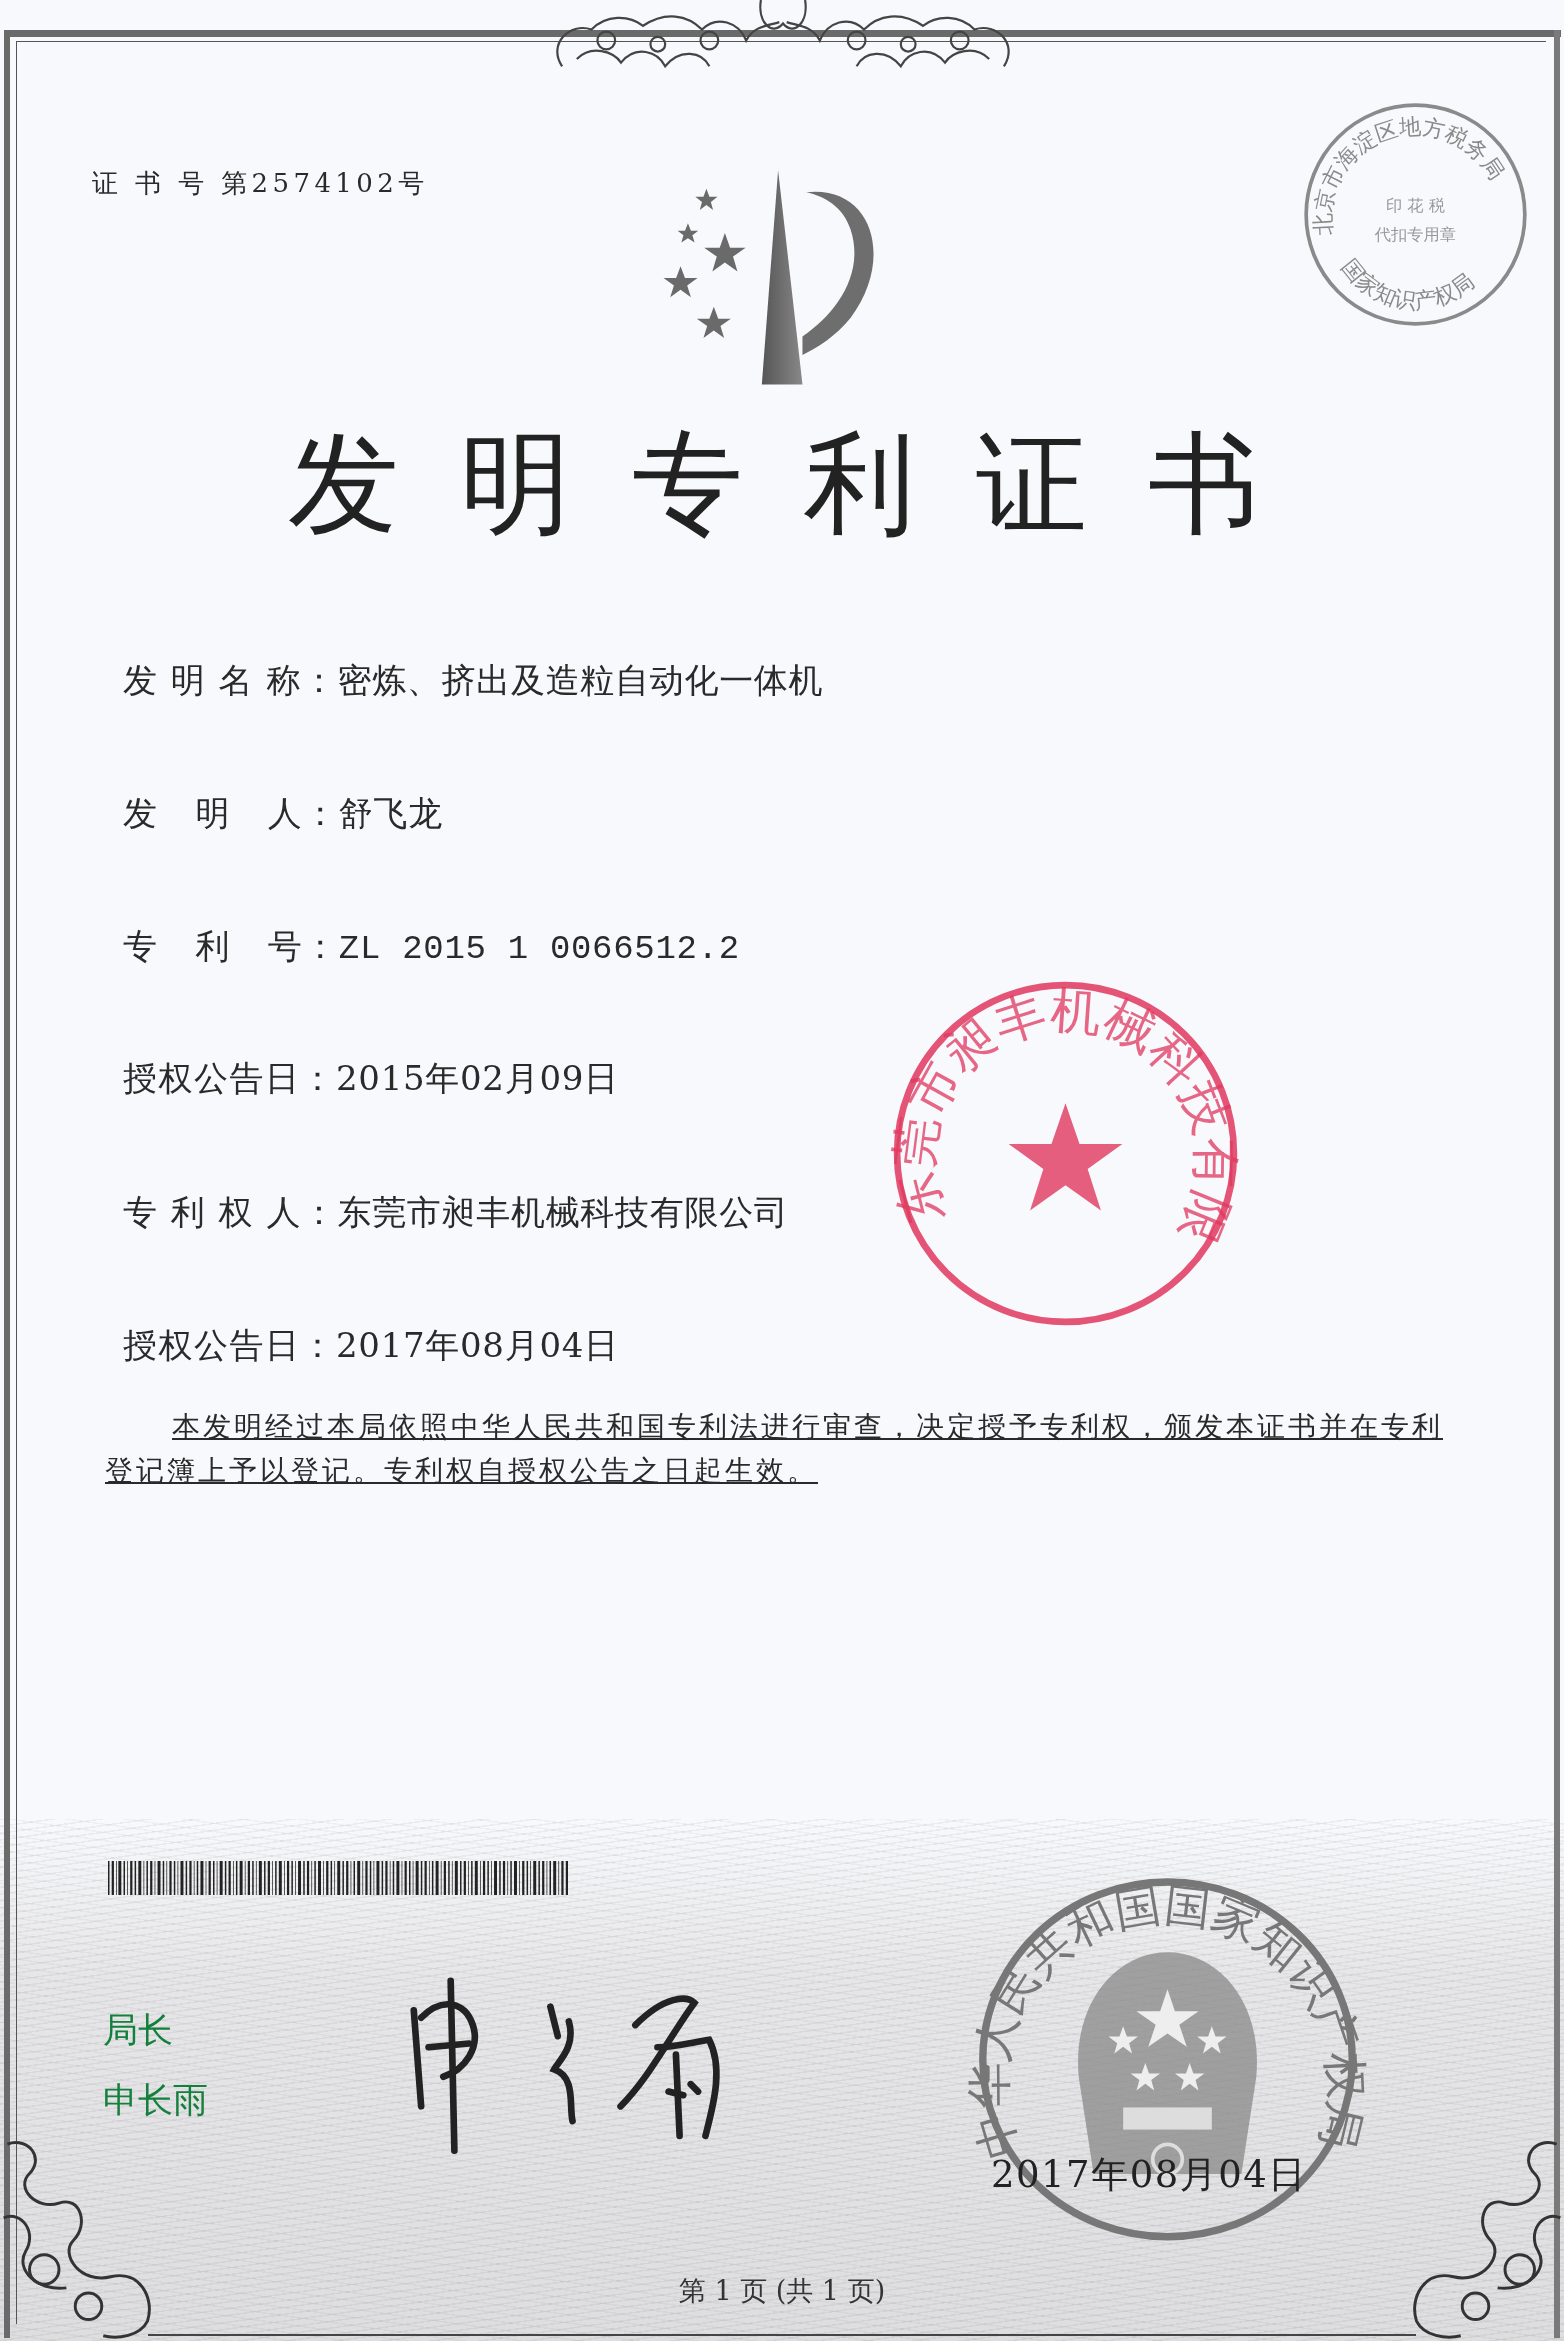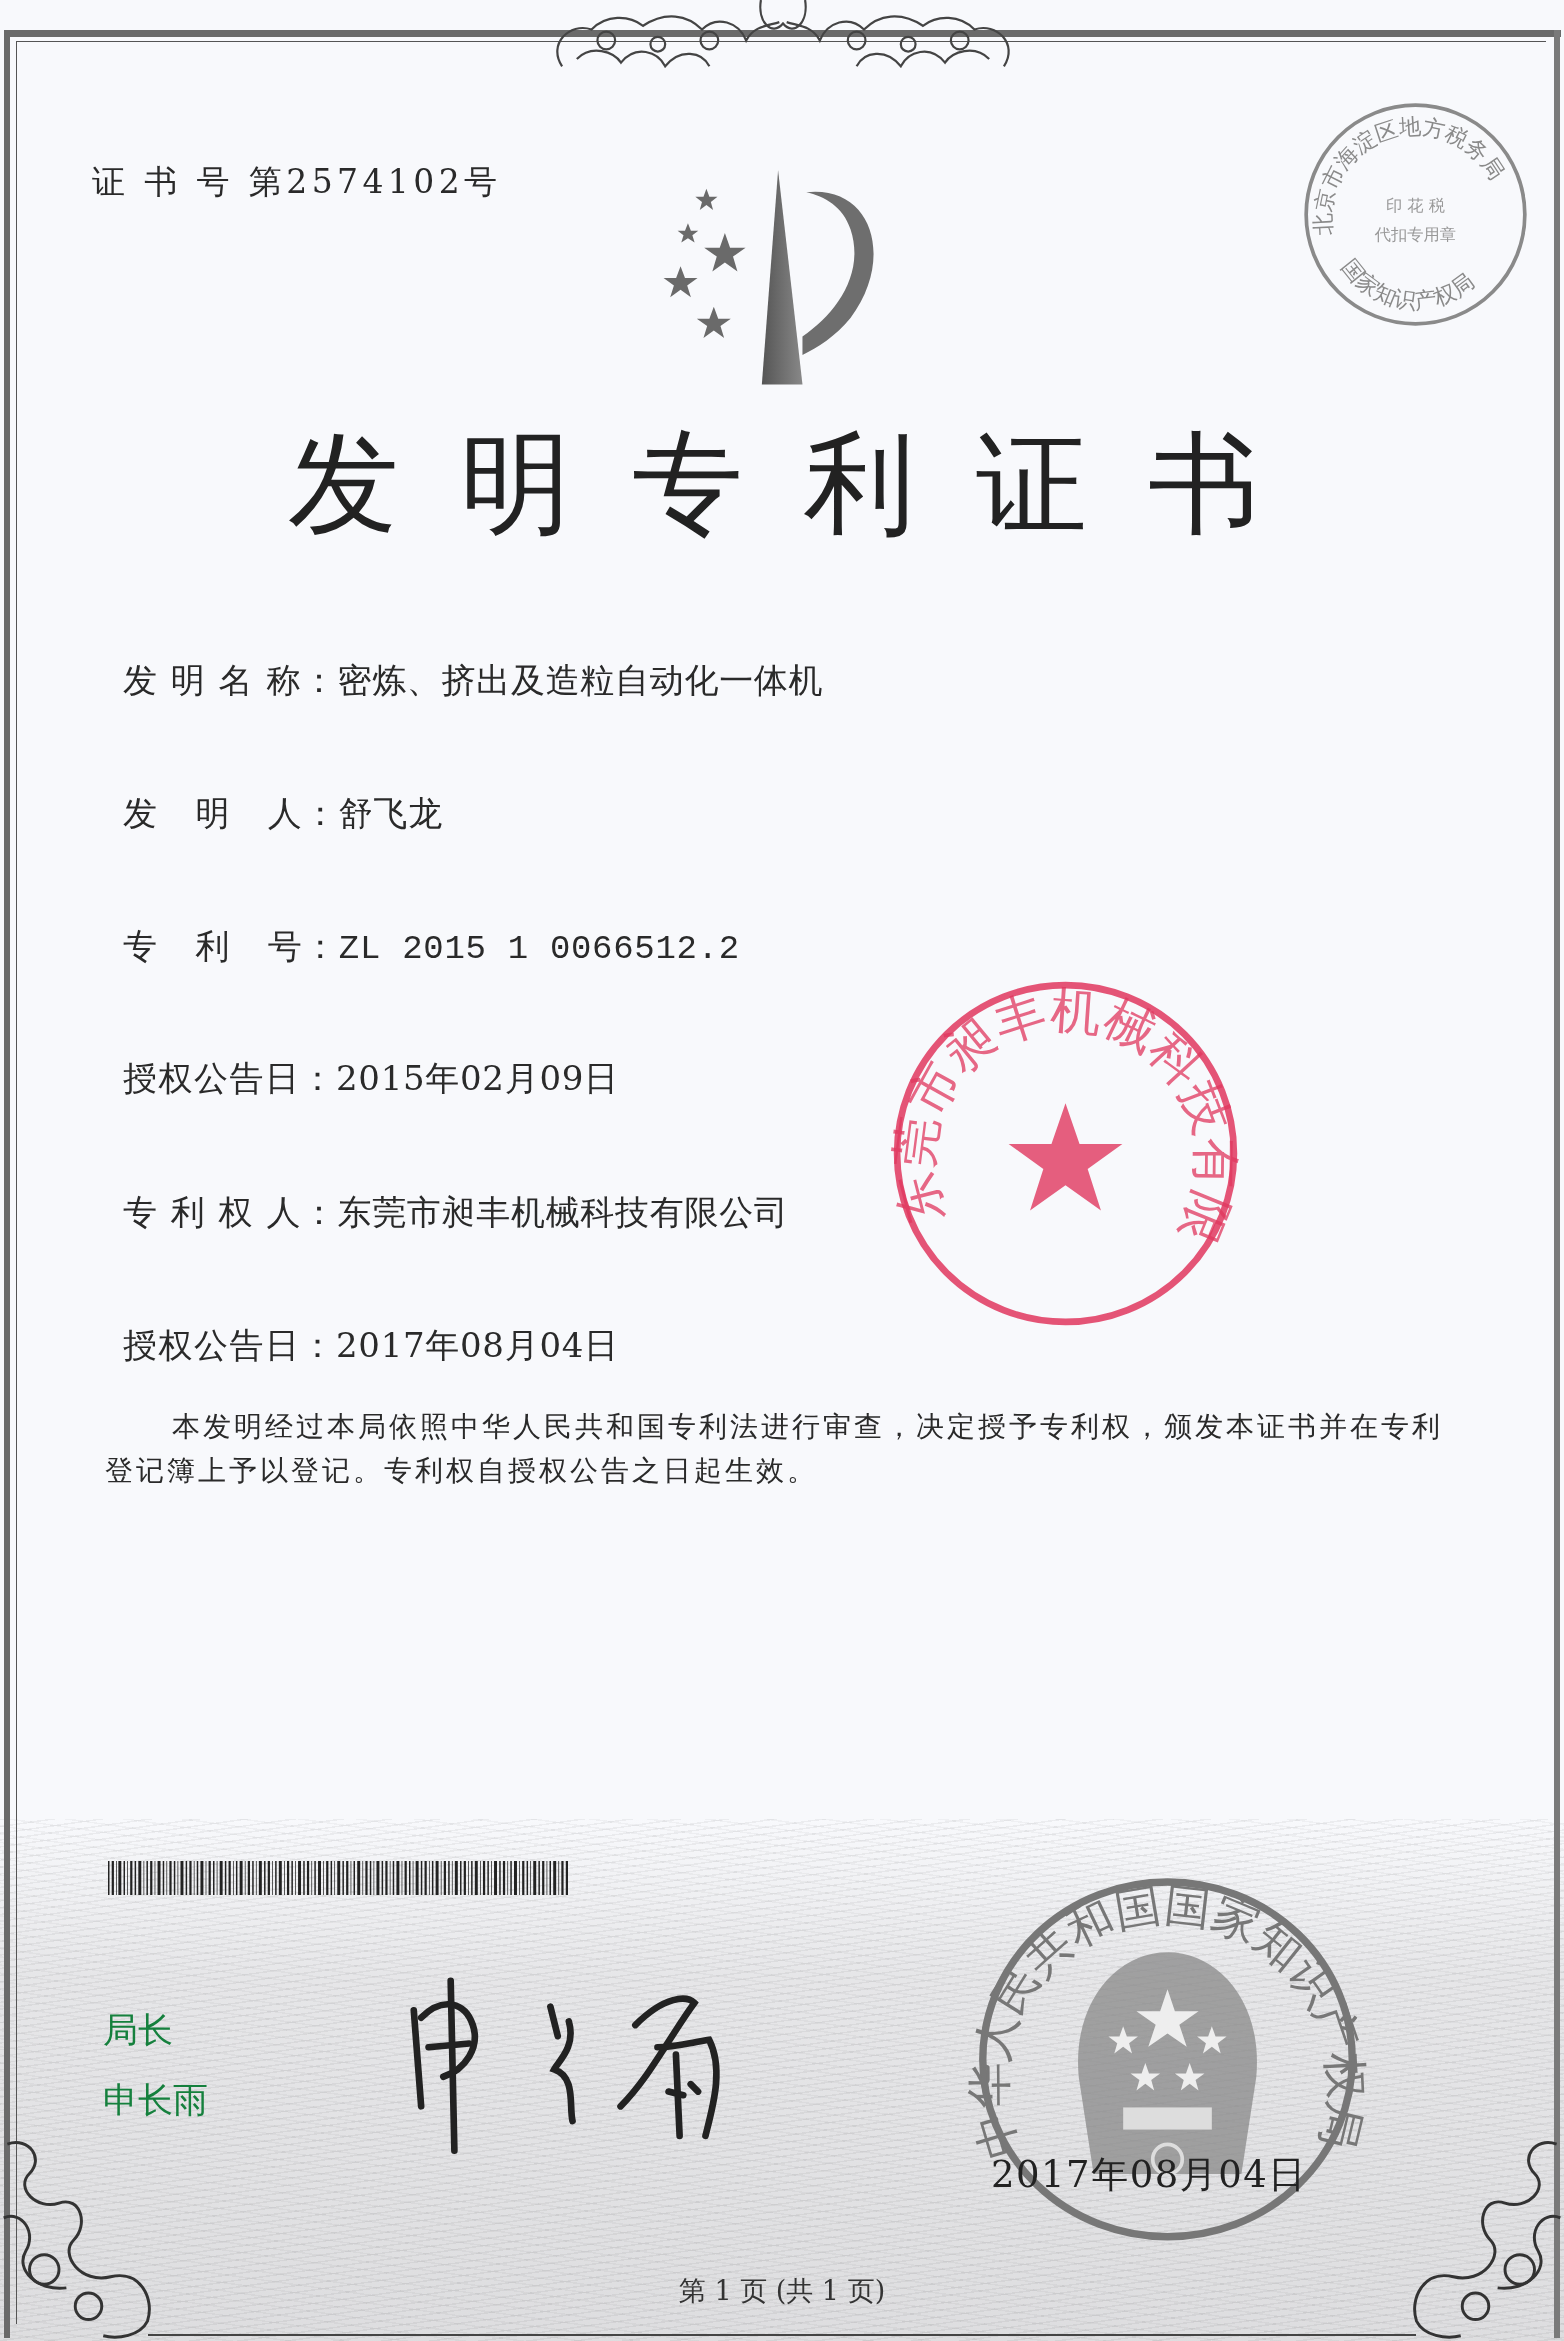--- a/index.html
+++ b/index.html
@@ -20,32 +20,32 @@
     .frame-right { position: absolute; right: 4.4px; top: 30px; bottom: 4.4px; width: 6px; background: #7a7a7a; }
     .frame-bottom { position: absolute; left: 148px; right: 148px; bottom: 6px; height: 2.2px; background: #444; }
     .ornament { position: absolute; }
     .guilloche {
       position: absolute; left: 0; right: 0; top: 1819px; bottom: 0;
       background:
         repeating-linear-gradient(172deg, rgba(0,0,0,0.05) 0px, rgba(0,0,0,0.05) 1.5px, transparent 1.5px, transparent 6.7px),
         repeating-linear-gradient(8deg, rgba(0,0,0,0.035) 0px, rgba(0,0,0,0.035) 1.5px, transparent 1.5px, transparent 8.1px),
         linear-gradient(180deg, rgba(248,249,252,1) 0%, rgba(228,228,230,0.9) 30%, rgba(220,220,222,0.95) 100%);
     }
-    .cert-no { position: absolute; left: 92px; top: 160px; font-size: 33px; letter-spacing: 4.4px; }
+    .cert-no { position: absolute; left: 92px; top: 166px; font-size: 26px; letter-spacing: 4.4px; }
     .logo { position: absolute; left: 651px; top: 170px; width: 266px; height: 222px; }
     .title {
       position: absolute; left: 0; width: 1564px; top: 410px; text-align: center;
       font-size: 111px; letter-spacing: 61px; color: #222; font-family: "DejaVu Sans", sans-serif;
       padding-left: 22px;
     }
     .field { position: absolute; left: 112px; font-size: 34px; white-space: nowrap; }
     .field .label { letter-spacing: 1.5px; margin-left: 11px; }
     .field .value { letter-spacing: 0.7px; margin-top: 28px; }
     .para { position: absolute; left: 105px; width: 1338px; font-size: 28px; line-height: 44px; letter-spacing: 3px; font-family: "DejaVu Sans", sans-serif; }
-    .para p { margin: 0; text-indent: 67px; }
+    .para p { margin: 0; text-indent: 67px; text-decoration: underline; }
     .barcode { position: absolute; left: 108px; top: 1861px; width: 460px; height: 34px; }
     .signer { position: absolute; left: 103px; font-size: 35px; font-family: "DejaVu Sans", sans-serif; color: #15803d; }
     .signature { position: absolute; left: 399px; top: 1966px; width: 384px; height: 192px; }
     .stamp-tax { position: absolute; left: 1301px; top: 100px; width: 229px; height: 229px; }
     .stamp-company { position: absolute; left: 886px; top: 974px; width: 359px; height: 359px; }
     .stamp-office { position: absolute; left: 968px; top: 1856px; width: 399px; height: 392px; }
     .seal-date { position: absolute; left: 991px; top: 2150px; font-size: 37px; color: #222; letter-spacing: 1.5px; }
     .page-no { position: absolute; left: 0; width: 1564px; top: 2273px; text-align: center; font-size: 27px; color: #333; padding-right: 74px; }
   </style>
 </head>

